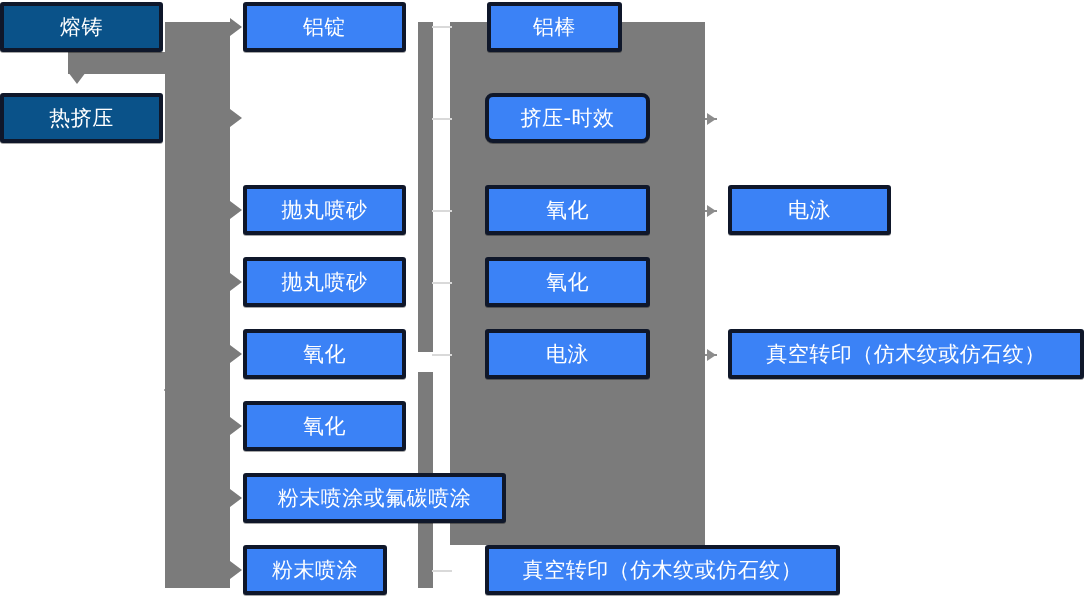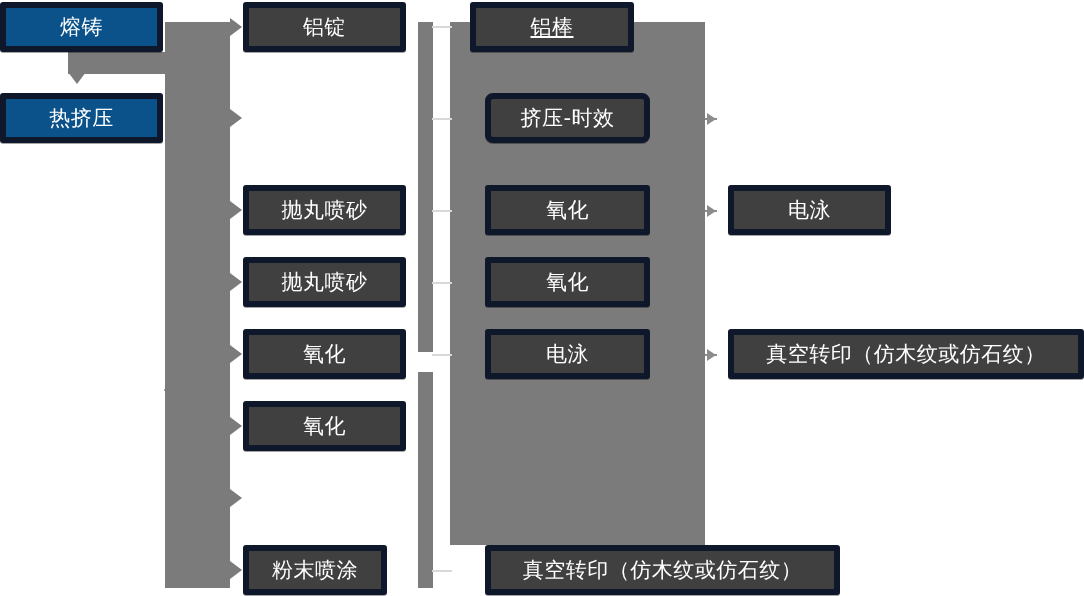--- a/index.html
+++ b/index.html
@@ -58,30 +58,30 @@
   }
 
   
   .box{
     position:absolute;
     box-sizing:border-box;
     display:flex;
     align-items:center;
     justify-content:center;
     color:#ffffff;
-    border:6px solid #0f172a;
+    border:4px solid #0f172a;
     border-radius:3px;
     font-size:21px;
     letter-spacing:.5px;
     line-height:1;
     white-space:nowrap;
     box-shadow:0 1px 0 rgba(0,0,0,.35);
   }
   .box.dark{ background:#0a5289; }
-  .box.light{ background:#404040; }
+  .box.light{ background:#3b82f6; }
   .box .cap{ pointer-events:none; }
 </style>
 </head>
 <body>
 
 <div id="canvas">
 
   <div class="gray" style="left:165px;top:22px;width:65px;height:566px;"></div>
 
   <div class="gray-arrow" style="left:230px;top:18px;"></div>
@@ -135,25 +135,28 @@
   </div>
   <div class="box light" style="left:243px;top:257px;width:163px;height:50px;">
     <span class="cap">抛丸喷砂</span>
   </div>
   <div class="box light" style="left:243px;top:329px;width:163px;height:50px;">
     <span class="cap">氧化</span>
   </div>
   <div class="box light" style="left:243px;top:401px;width:163px;height:50px;">
     <span class="cap">氧化</span>
   </div>
+  <div class="box light" style="left:243px;top:473px;width:263px;height:50px;">
+    <span class="cap">粉末喷涂或氟碳喷涂</span>
+  </div>
   <div class="box light" style="left:243px;top:545px;width:144px;height:50px;">
     <span class="cap">粉末喷涂</span>
   </div>
 
-  <div class="box light" style="left:470px;top:2px;width:164px;height:50px;text-decoration:underline;">
+  <div class="box light" style="left:487px;top:2px;width:135px;height:50px;">
     <span class="cap">铝棒</span>
   </div>
   <div class="box light" style="left:485px;top:93px;width:165px;height:50px;border-radius:8px;">
     <span class="cap">挤压-时效</span>
   </div>
   <div class="box light" style="left:485px;top:185px;width:165px;height:50px;">
     <span class="cap">氧化</span>
   </div>
   <div class="box light" style="left:485px;top:257px;width:165px;height:50px;">
     <span class="cap">氧化</span>

